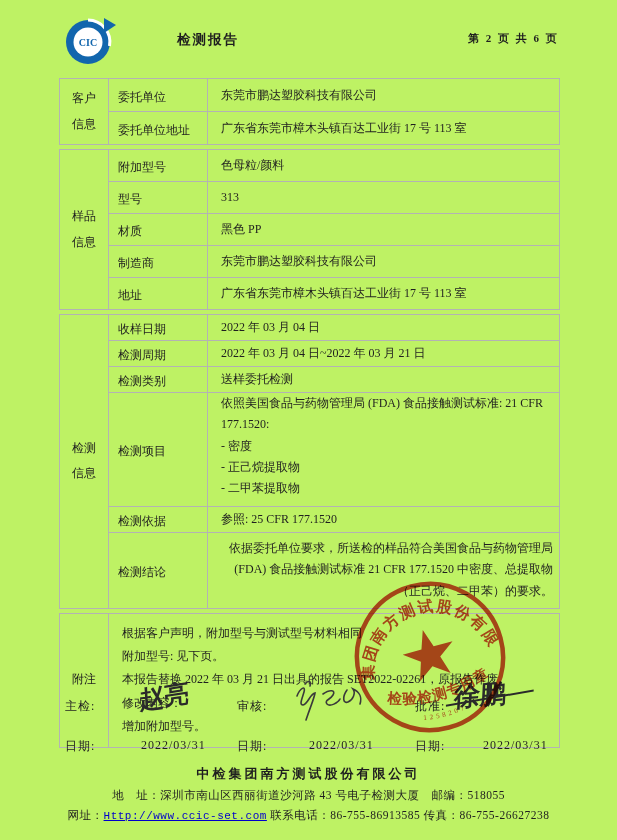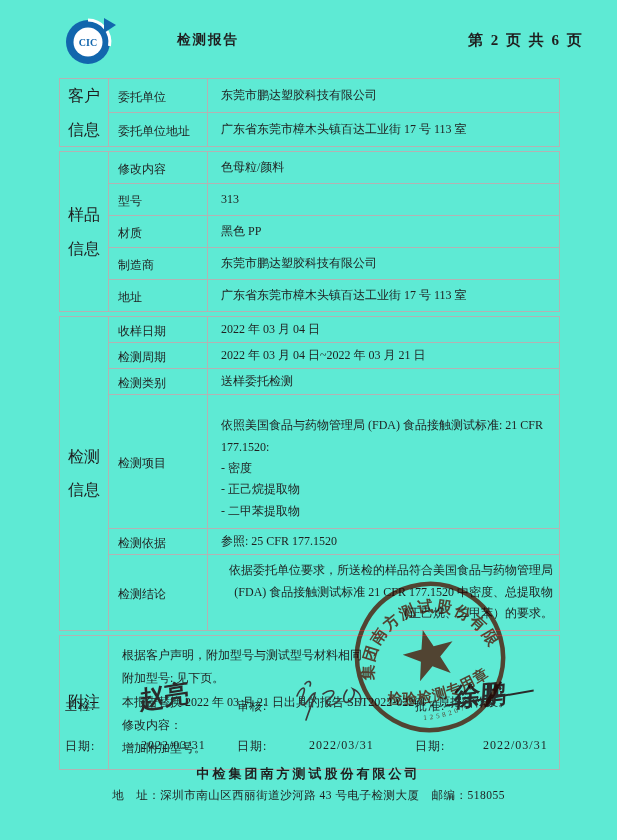--- a/index.html
+++ b/index.html
@@ -1,41 +1,41 @@
 <!DOCTYPE html>
 <html><head>
 <meta charset="utf-8">
 <style>
   * { margin:0; padding:0; box-sizing:border-box; }
   html,body { background:#ffffff; }
   .page {
     position:relative;
     width:617px; height:840px;
-    background:#5eead4;
+    background:#bef264;
     font-family:"Liberation Serif","DejaVu Serif",serif;
     color:#1f1f1f;
     overflow:hidden;
   }
   
   .header { position:absolute; left:0; top:0; width:617px; height:70px; }
   .logo { position:absolute; left:62px; top:16px; }
   .doc-title { position:absolute; left:149px; top:31px; font-size:13.5px; font-weight:bold; letter-spacing:2px;margin-left:28px; }
   .report-no { position:absolute; left:236px; top:31px; font-size:12.5px; font-weight:bold; }
-  .page-info { position:absolute; left:468px; top:31px; font-size:15px; font-weight:bold; letter-spacing:2px; }
+  .page-info { position:absolute; left:468px; top:31px; font-size:11px; font-weight:bold; letter-spacing:2px; }
   
   .content { position:absolute; left:59px; top:78px; width:500px; }
   table { width:500px; border-collapse:collapse; table-layout:fixed; margin-bottom:4px; }
   td { border:1px solid #b3b3b3; font-size:12px; vertical-align:middle; }
   col.c-section { width:49px; }
   col.c-label   { width:99px; }
   col.c-value   { width:352px; }
-  td.section { text-align:center; white-space:pre-line; line-height:2.1; font-size:16px; }
+  td.section { text-align:center; white-space:pre-line; line-height:2.1; font-size:12px; }
   td.label   { padding:4px 4px 0 9px; }
   td.value   { padding:4px 6px 4px 13px; }
-  td.multiline { white-space:pre-line; line-height:1.78; padding-top:20px; padding-bottom:6px; }
+  td.multiline { white-space:pre-line; line-height:1.78; padding-top:0; padding-bottom:6px; }
   tr.h33 td { height:33px; }
   tr.h32 td { height:32px; }
   tr.h23 td { height:23px; }
   td.wrap3 { line-height:1.8; padding-top:5px; padding-bottom:5px;text-align:right; }
   .notes-content { white-space:pre-line; line-height:1.95; padding:8px 6px 8px 13px; }
   
   .sig-area { position:absolute; left:59px; top:682px; width:505px; height:86px; font-size:12px; }
   .sig-label { position:absolute; letter-spacing:1px; }
   .sig-name { position:absolute; font-weight:600; color:#2a2a2a; }
   .name-inspector { left:80px; top:-2px; font-size:25px; transform:rotate(-9deg) skewX(-6deg); }
@@ -97,21 +97,21 @@
     <table>
       <colgroup>
           <col class="c-section">
           <col class="c-label">
           <col class="c-value">
         </colgroup>
       <tbody>
           <tr class="h32">
         <td class="section" rowspan="5">样品
 信息</td>
-        <td class="label">修改内容</td>
+        <td class="label">附加型号</td>
         <td class="value">色母粒/颜料</td>
       </tr>
       <tr class="h32">
         <td class="label">型号</td>
         <td class="value">313</td>
       </tr>
       <tr class="h32">
         <td class="label">材质</td>
         <td class="value">黑色 PP</td>
       </tr>
@@ -230,15 +230,18 @@
         <text font-size="7" letter-spacing="3" font-family="Liberation Serif, serif">
           <textPath href="#arcSerial" startOffset="50%" text-anchor="middle">1258207</textPath>
         </text>
       </g>
     </svg>
   </div>
 
   <div class="footer">
     <div class="footer-company">中检集团南方测试股份有限公司</div>
     <div class="footer-line">地　址：深圳市南山区西丽街道沙河路 43 号电子检测大厦　邮编：518055</div>
+    <div class="footer-line">
+      <span>网址：</span><a class="footer-url" href="#">Http://www.ccic-set.com</a><span>  联系电话：86-755-86913585  传真：86-755-26627238</span>
+    </div>
   </div>
 
 </div>
 
 </body></html>

